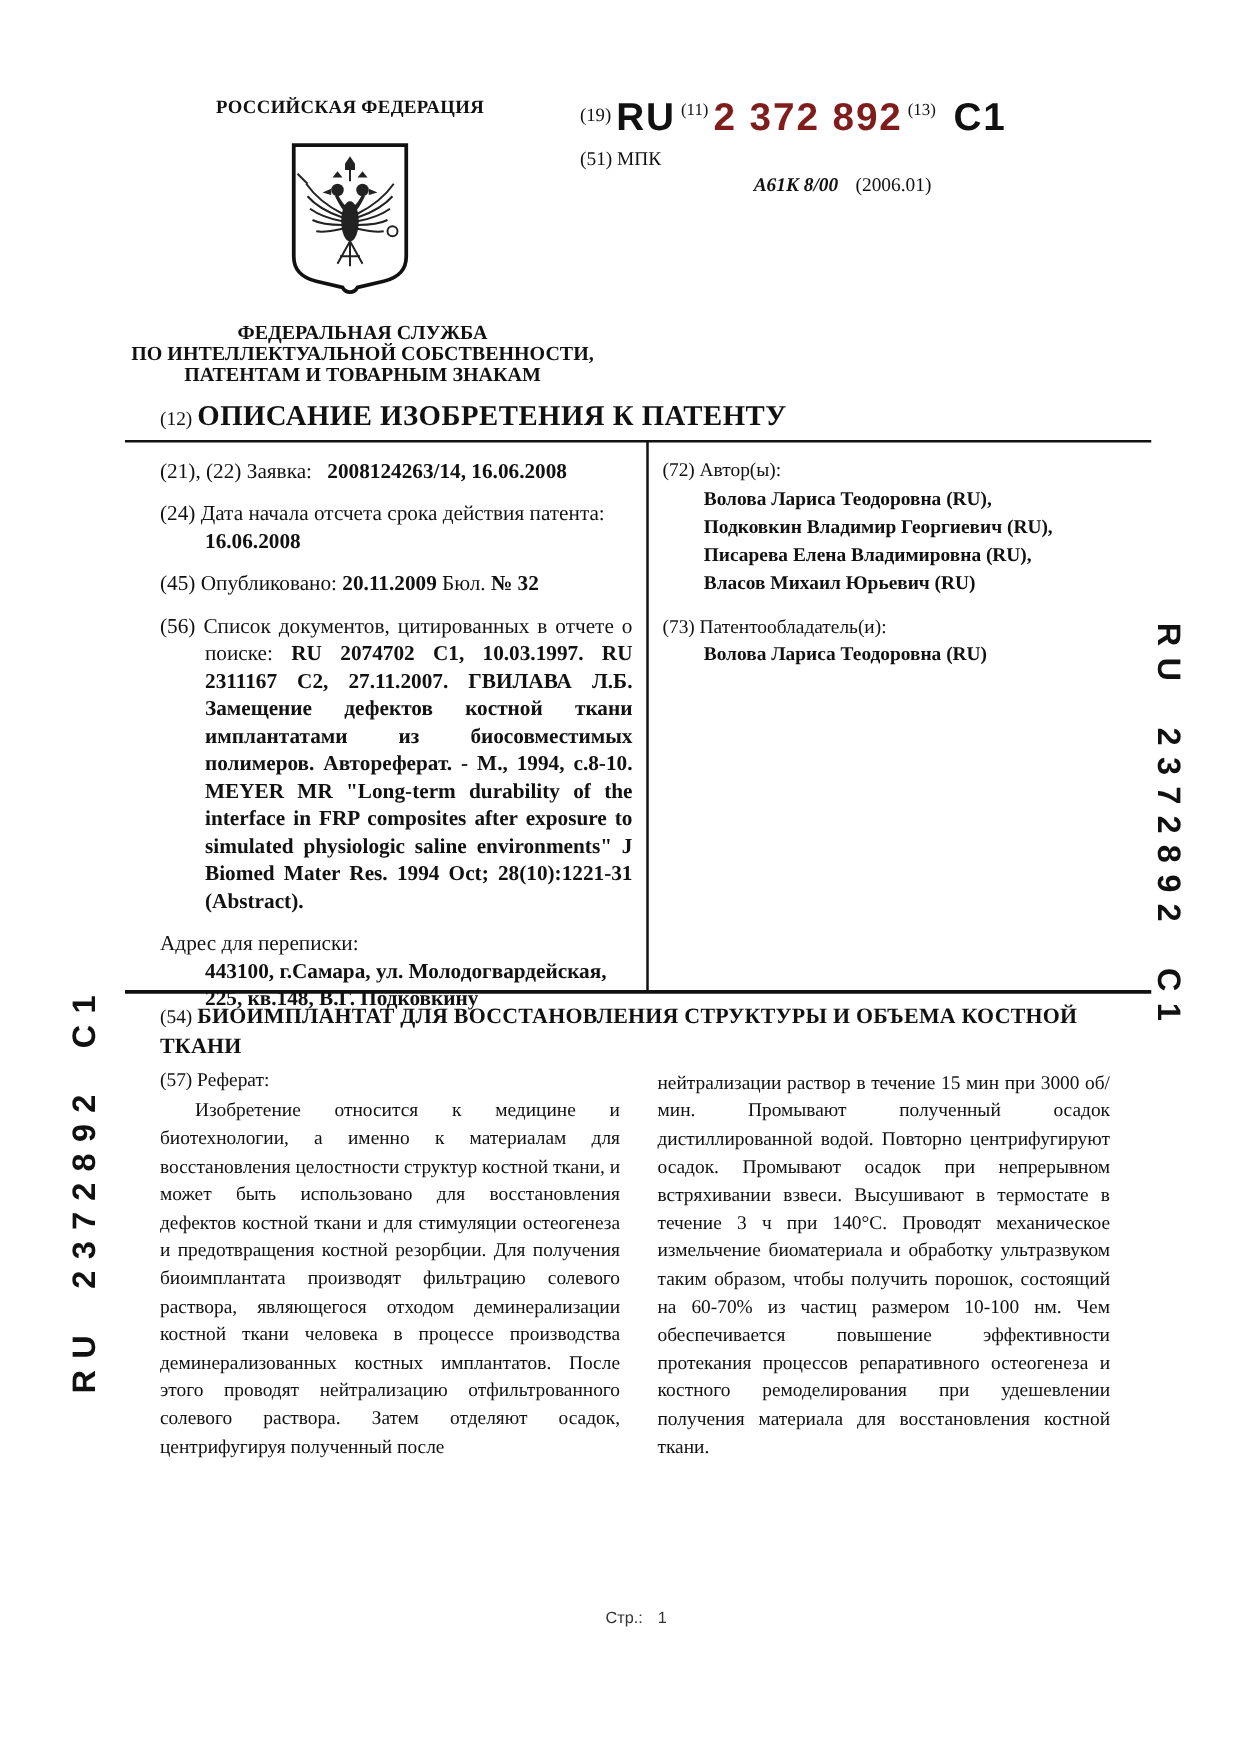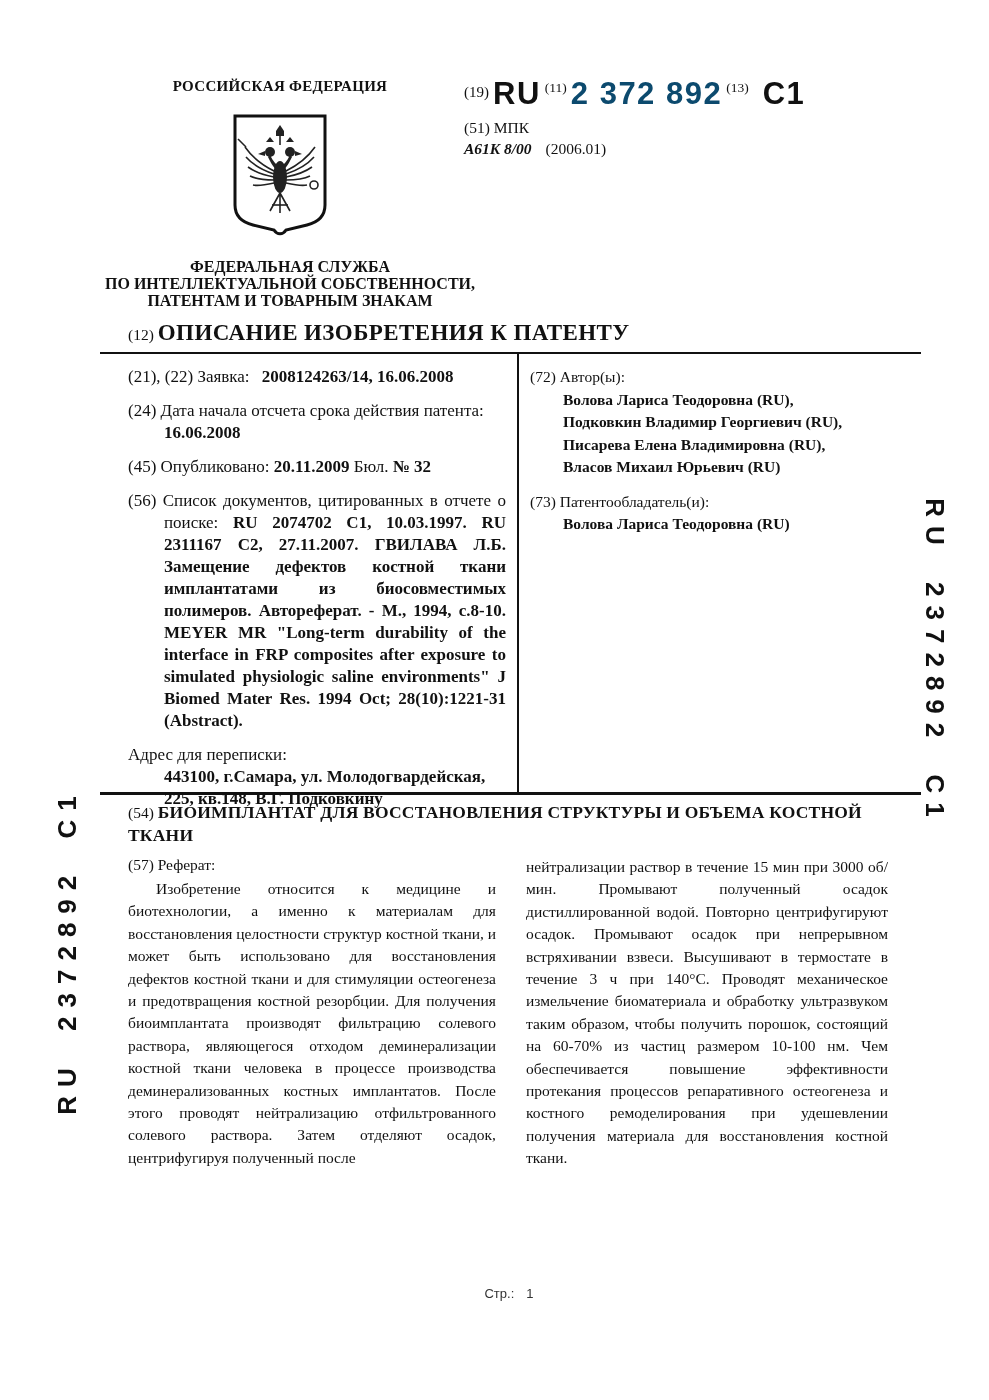--- a/index.html
+++ b/index.html
@@ -15,21 +15,21 @@
 
   
   .country-name { left:150px; top:78px; width:260px; font-size:15px; font-weight:bold; text-align:center; letter-spacing:.3px; }
   .arms { left:228px; top:112px; width:104px; height:126px; }
   .pub-block { left:464px; top:76px; width:420px; }
   .pub-row { white-space:nowrap; }
   .code-sm { font-size:15px; position:relative; top:-7px; }
   .code-sup { font-size:13.5px; position:relative; top:-12px; }
   .pub-big { font-size:31px; font-weight:bold; font-family:"Liberation Sans", sans-serif; letter-spacing:1.5px; }
   .ipc-label { font-size:15.5px; margin-top:7px; }
-  .ipc-line { font-size:15.5px; margin-top:3px; }
+  .ipc-line { font-size:15.5px; margin-top:3px;text-align:center; }
   .ipc-class { font-weight:bold; font-style:italic; }
   .agency { left:100px; top:258px; width:380px; font-size:16px; font-weight:bold; text-align:center; line-height:17px; }
 
   .doc-kind-line { left:128px; top:320px; width:820px; }
   .doc-kind-num { font-size:15.5px;margin-top:20px; }
   .doc-kind { font-size:23px; font-weight:bold; letter-spacing:.4px; }
 
   .rule-top { left:100px; top:352px; width:821px; height:0; border-top:2.5px solid #111; }
   .rule-mid { left:100px; top:792px; width:821px; height:0; border-top:3px solid #111; }
   .vdiv { left:517px; top:352px; width:0; height:440px; border-left:2px solid #111; }
@@ -109,21 +109,21 @@
       </g>
       <path d="M52 23 L52 32" stroke="#222" stroke-width="1.6"></path>
     </svg>
   </div>
 
   <div class="abs pub-block">
     <div class="pub-row">
       <span class="code-sm">(19)</span>
       <span class="pub-big">RU</span>
       <span class="code-sup">(11)</span>
-      <span class="pub-big" style="color: #0c4a6e;">2 372 892</span>
+      <span class="pub-big" style="color: #7f1d1d;">2 372 892</span>
       <span class="code-sup">(13)</span>
       <span class="pub-big" style="margin-left:10px;">C1</span>
     </div>
     <div class="ipc-label">(51) МПК</div>
     <div class="ipc-line">
       <span class="ipc-class">A61K 8/00</span>
       <span style="margin-left:10px;">(2006.01)</span>
     </div>
   </div>
 

